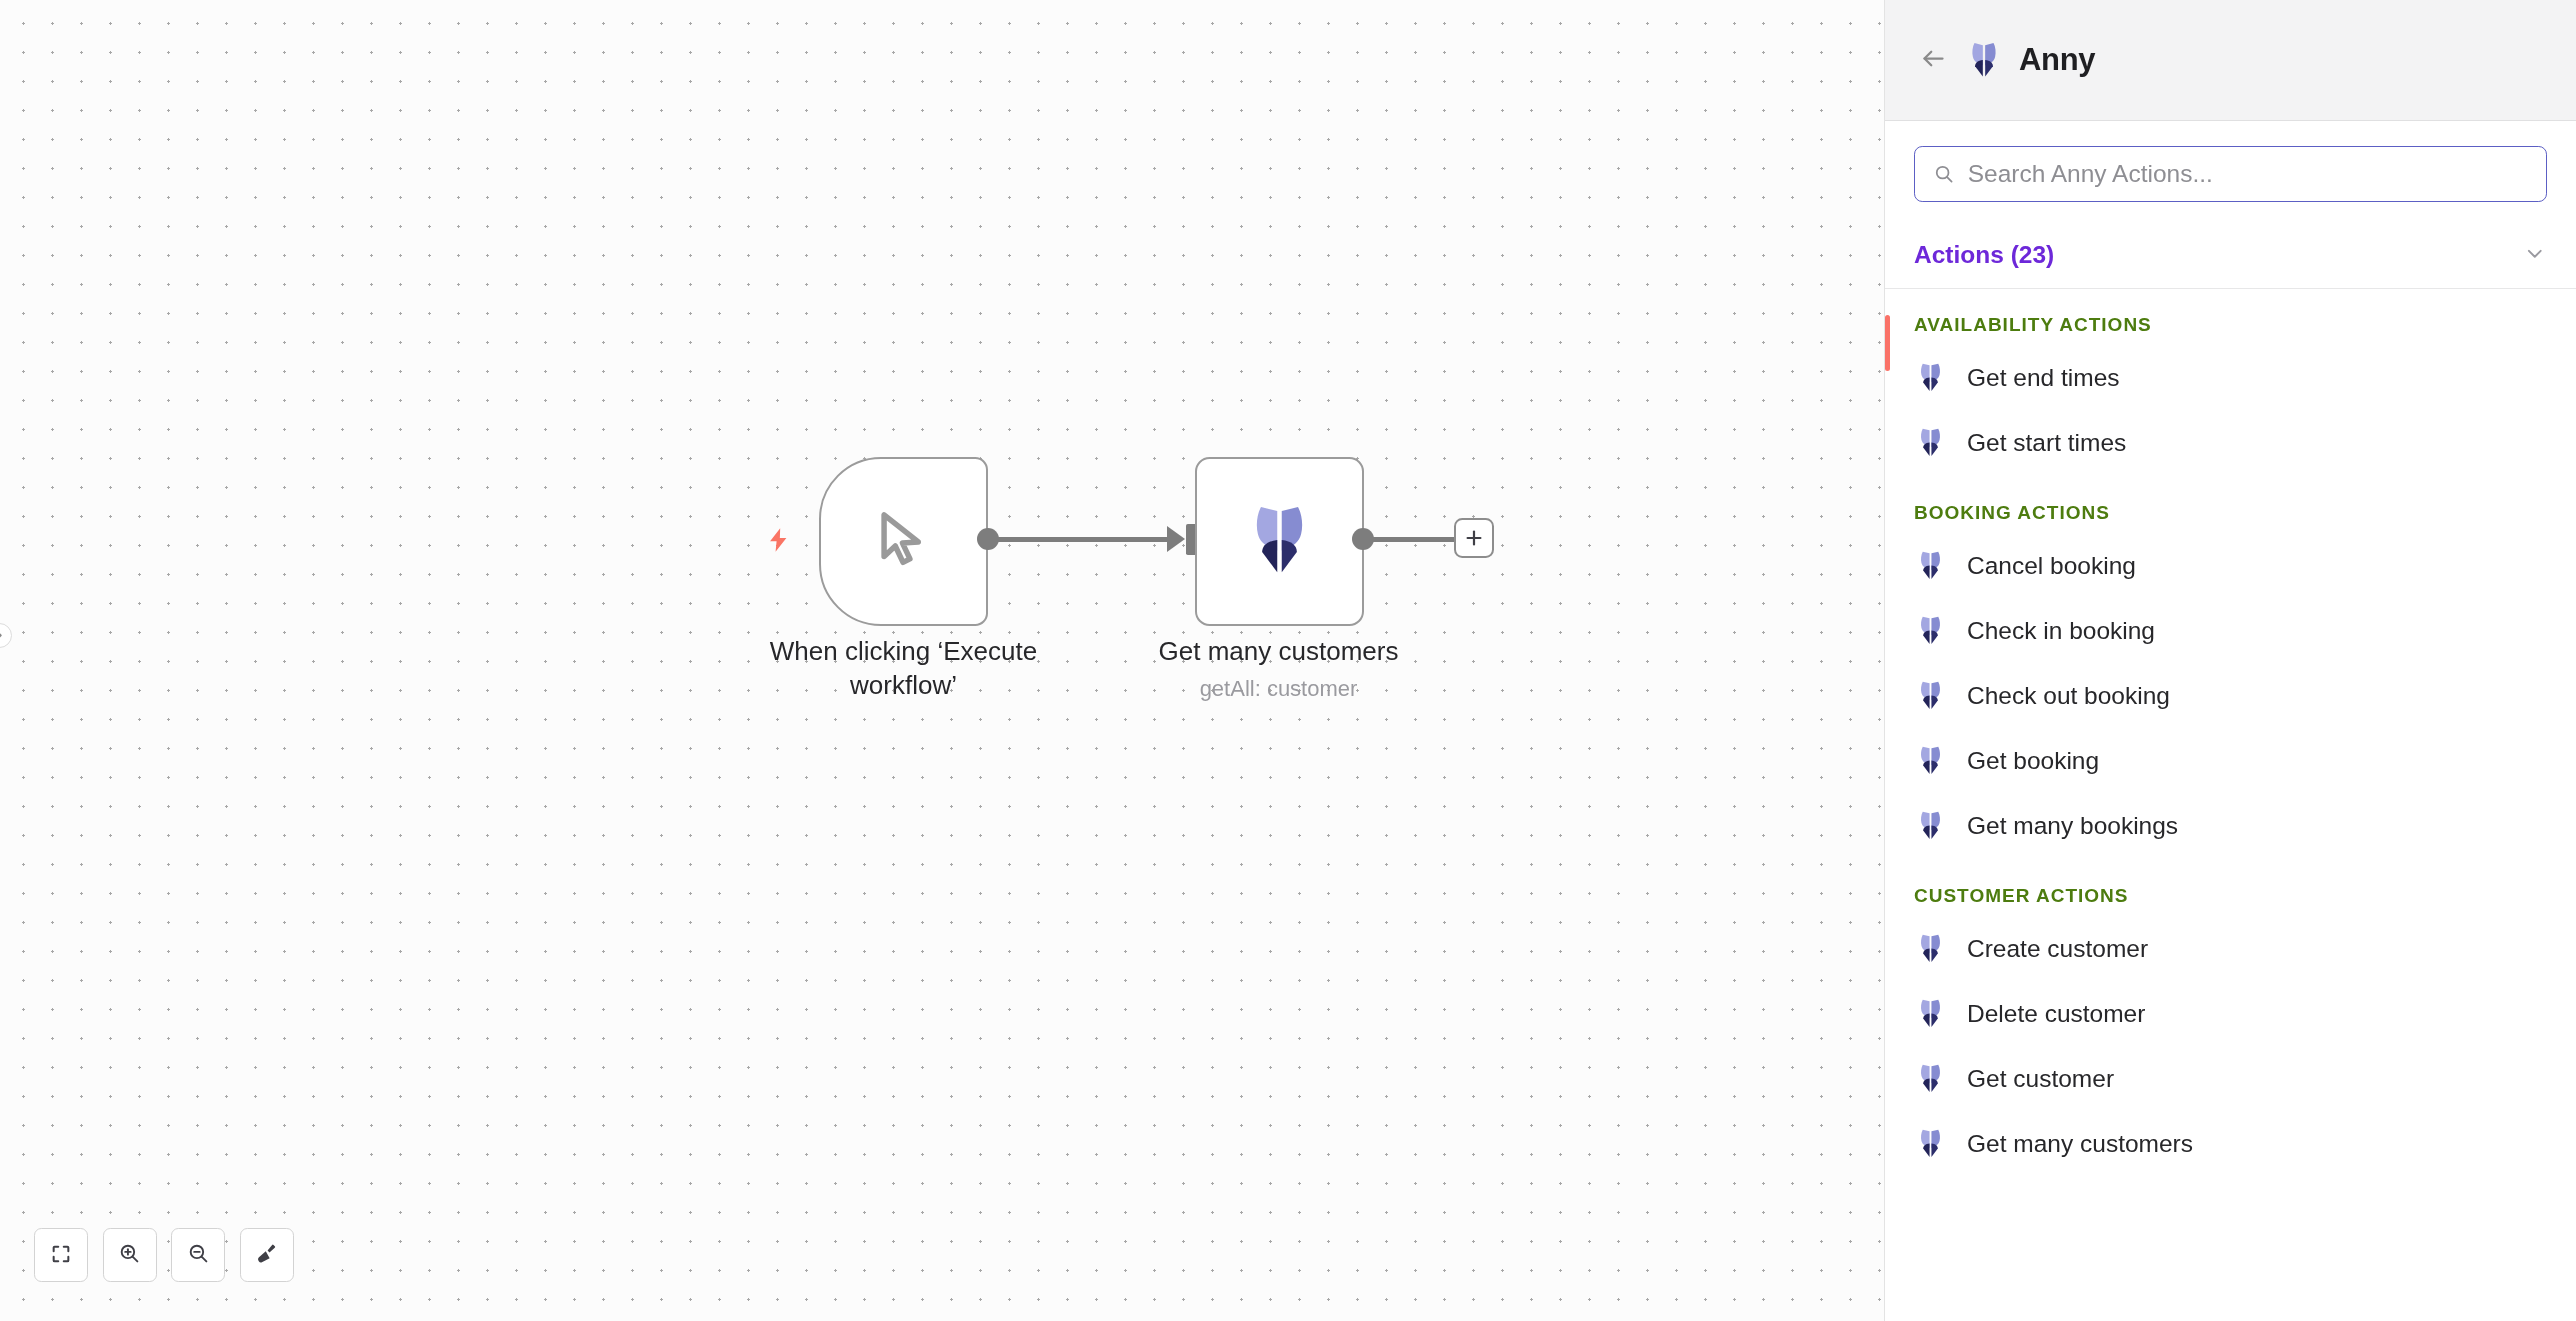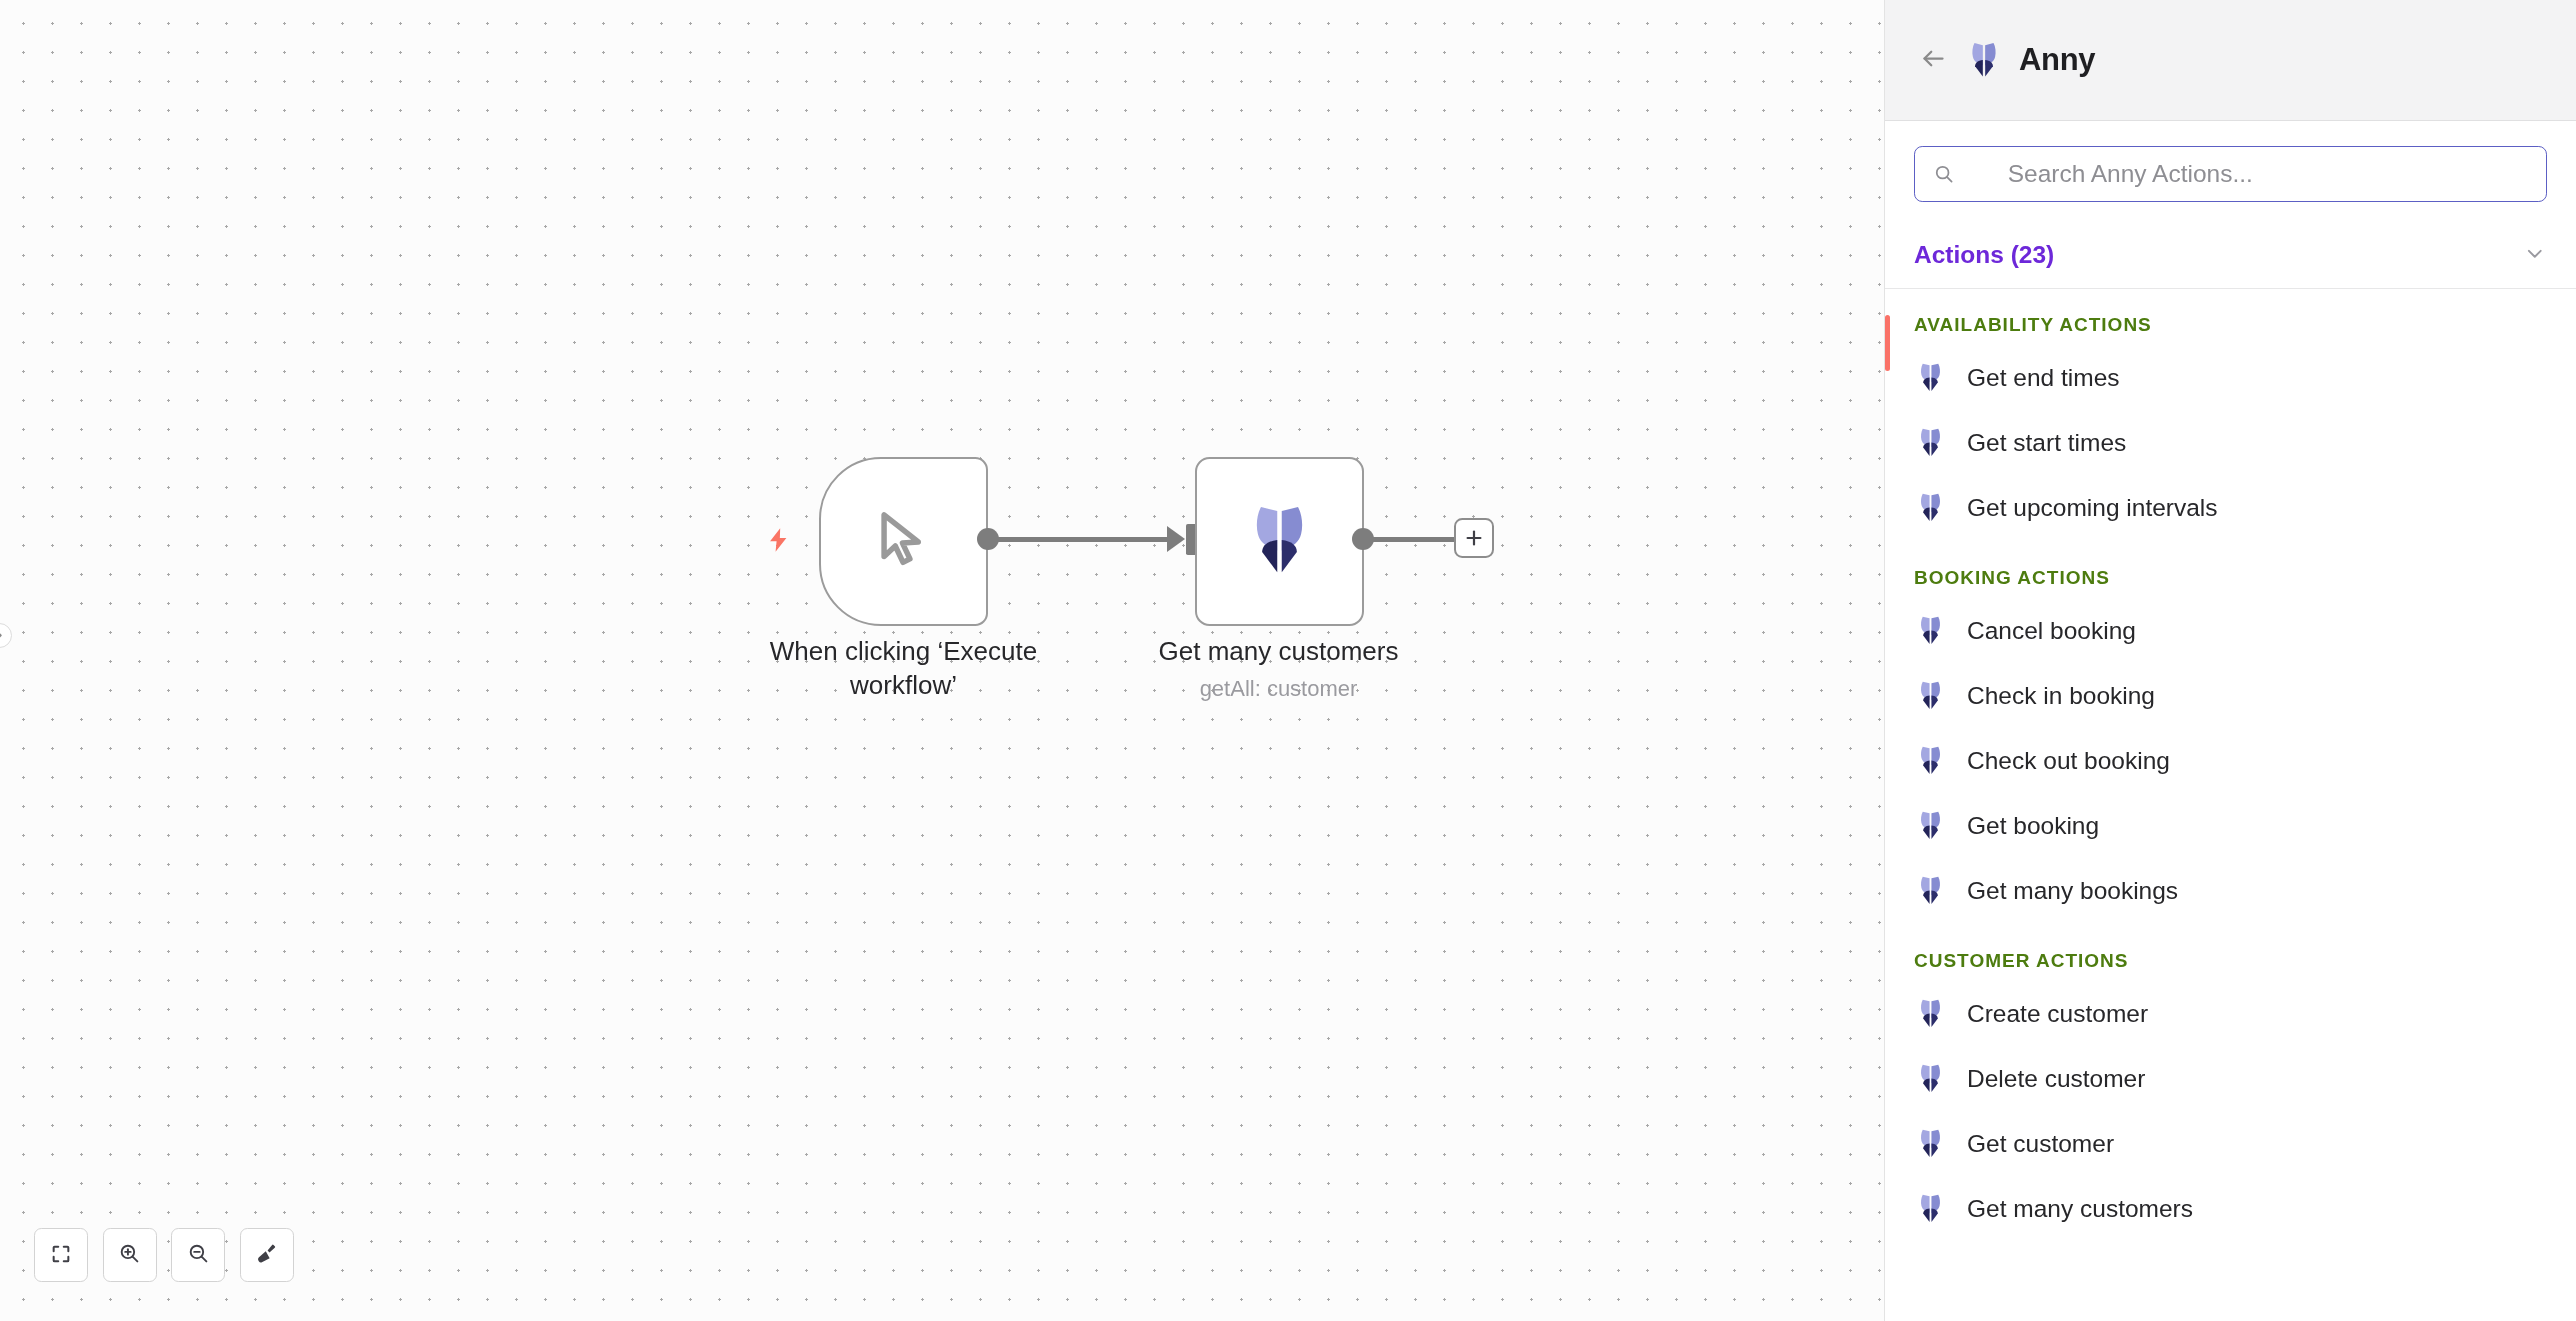--- a/index.html
+++ b/index.html
@@ -177,21 +177,20 @@
     padding: 0 18px;
   }
   .search-box .s-ico { flex: 0 0 auto; display:flex; align-items:center; margin-right: 12.7px; }
   .search-box input {
     flex: 1 1 auto;
     border: none; outline: none;
     font-size: 24.5px;
     font-family: "Liberation Sans", sans-serif;
     color: #2a2a2e;
     background: transparent;
-    margin-left: 40px;
   }
   .search-box input::placeholder { color: #8e8e93; }
 
   #actions-header {
     height: 67px;
     padding: 0 29px;
     display: flex; align-items: center; justify-content: space-between;
     border-bottom: 0.9px solid #e7e7e8;
     cursor: pointer;
     flex: 0 0 auto;
@@ -398,31 +397,20 @@
             <span class="ai-ico">
               <svg width="27" height="31" viewBox="0 0 40 46">
   <path d="M18.6 5 L8.5 2.5 C6 7 5.2 14 6.6 19.4 C7.8 24.1 11.5 27.4 18.6 29.5 Z" fill="#9ba0de" opacity="0.92"></path>
   <path d="M21.4 5 L31.5 2.5 C34 7 34.8 14 33.4 19.4 C32.2 24.1 28.5 27.4 21.4 29.5 Z" fill="#7c82cd" opacity="0.92"></path>
   <path d="M18.6 23 L18.6 43 L9.2 30.5 C9.2 26.5 12.5 23.6 18.6 23 Z" fill="#232459"></path>
   <path d="M21.4 23 L21.4 43 L30.8 30.5 C30.8 26.5 27.5 23.6 21.4 23 Z" fill="#2c2e6b"></path>
 </svg>
             </span>
             <span class="ai-label">Get start times</span>
           </div>
-          <div class="action-item">
-            <span class="ai-ico">
-              <svg width="27" height="31" viewBox="0 0 40 46">
-  <path d="M18.6 5 L8.5 2.5 C6 7 5.2 14 6.6 19.4 C7.8 24.1 11.5 27.4 18.6 29.5 Z" fill="#9ba0de" opacity="0.92"></path>
-  <path d="M21.4 5 L31.5 2.5 C34 7 34.8 14 33.4 19.4 C32.2 24.1 28.5 27.4 21.4 29.5 Z" fill="#7c82cd" opacity="0.92"></path>
-  <path d="M18.6 23 L18.6 43 L9.2 30.5 C9.2 26.5 12.5 23.6 18.6 23 Z" fill="#232459"></path>
-  <path d="M21.4 23 L21.4 43 L30.8 30.5 C30.8 26.5 27.5 23.6 21.4 23 Z" fill="#2c2e6b"></path>
-</svg>
-            </span>
-            <span class="ai-label">Get upcoming intervals</span>
-          </div>
           <div class="group-label">BOOKING ACTIONS</div>
           <div class="action-item">
             <span class="ai-ico">
               <svg width="27" height="31" viewBox="0 0 40 46">
   <path d="M18.6 5 L8.5 2.5 C6 7 5.2 14 6.6 19.4 C7.8 24.1 11.5 27.4 18.6 29.5 Z" fill="#9ba0de" opacity="0.92"></path>
   <path d="M21.4 5 L31.5 2.5 C34 7 34.8 14 33.4 19.4 C32.2 24.1 28.5 27.4 21.4 29.5 Z" fill="#7c82cd" opacity="0.92"></path>
   <path d="M18.6 23 L18.6 43 L9.2 30.5 C9.2 26.5 12.5 23.6 18.6 23 Z" fill="#232459"></path>
   <path d="M21.4 23 L21.4 43 L30.8 30.5 C30.8 26.5 27.5 23.6 21.4 23 Z" fill="#2c2e6b"></path>
 </svg>
             </span>

